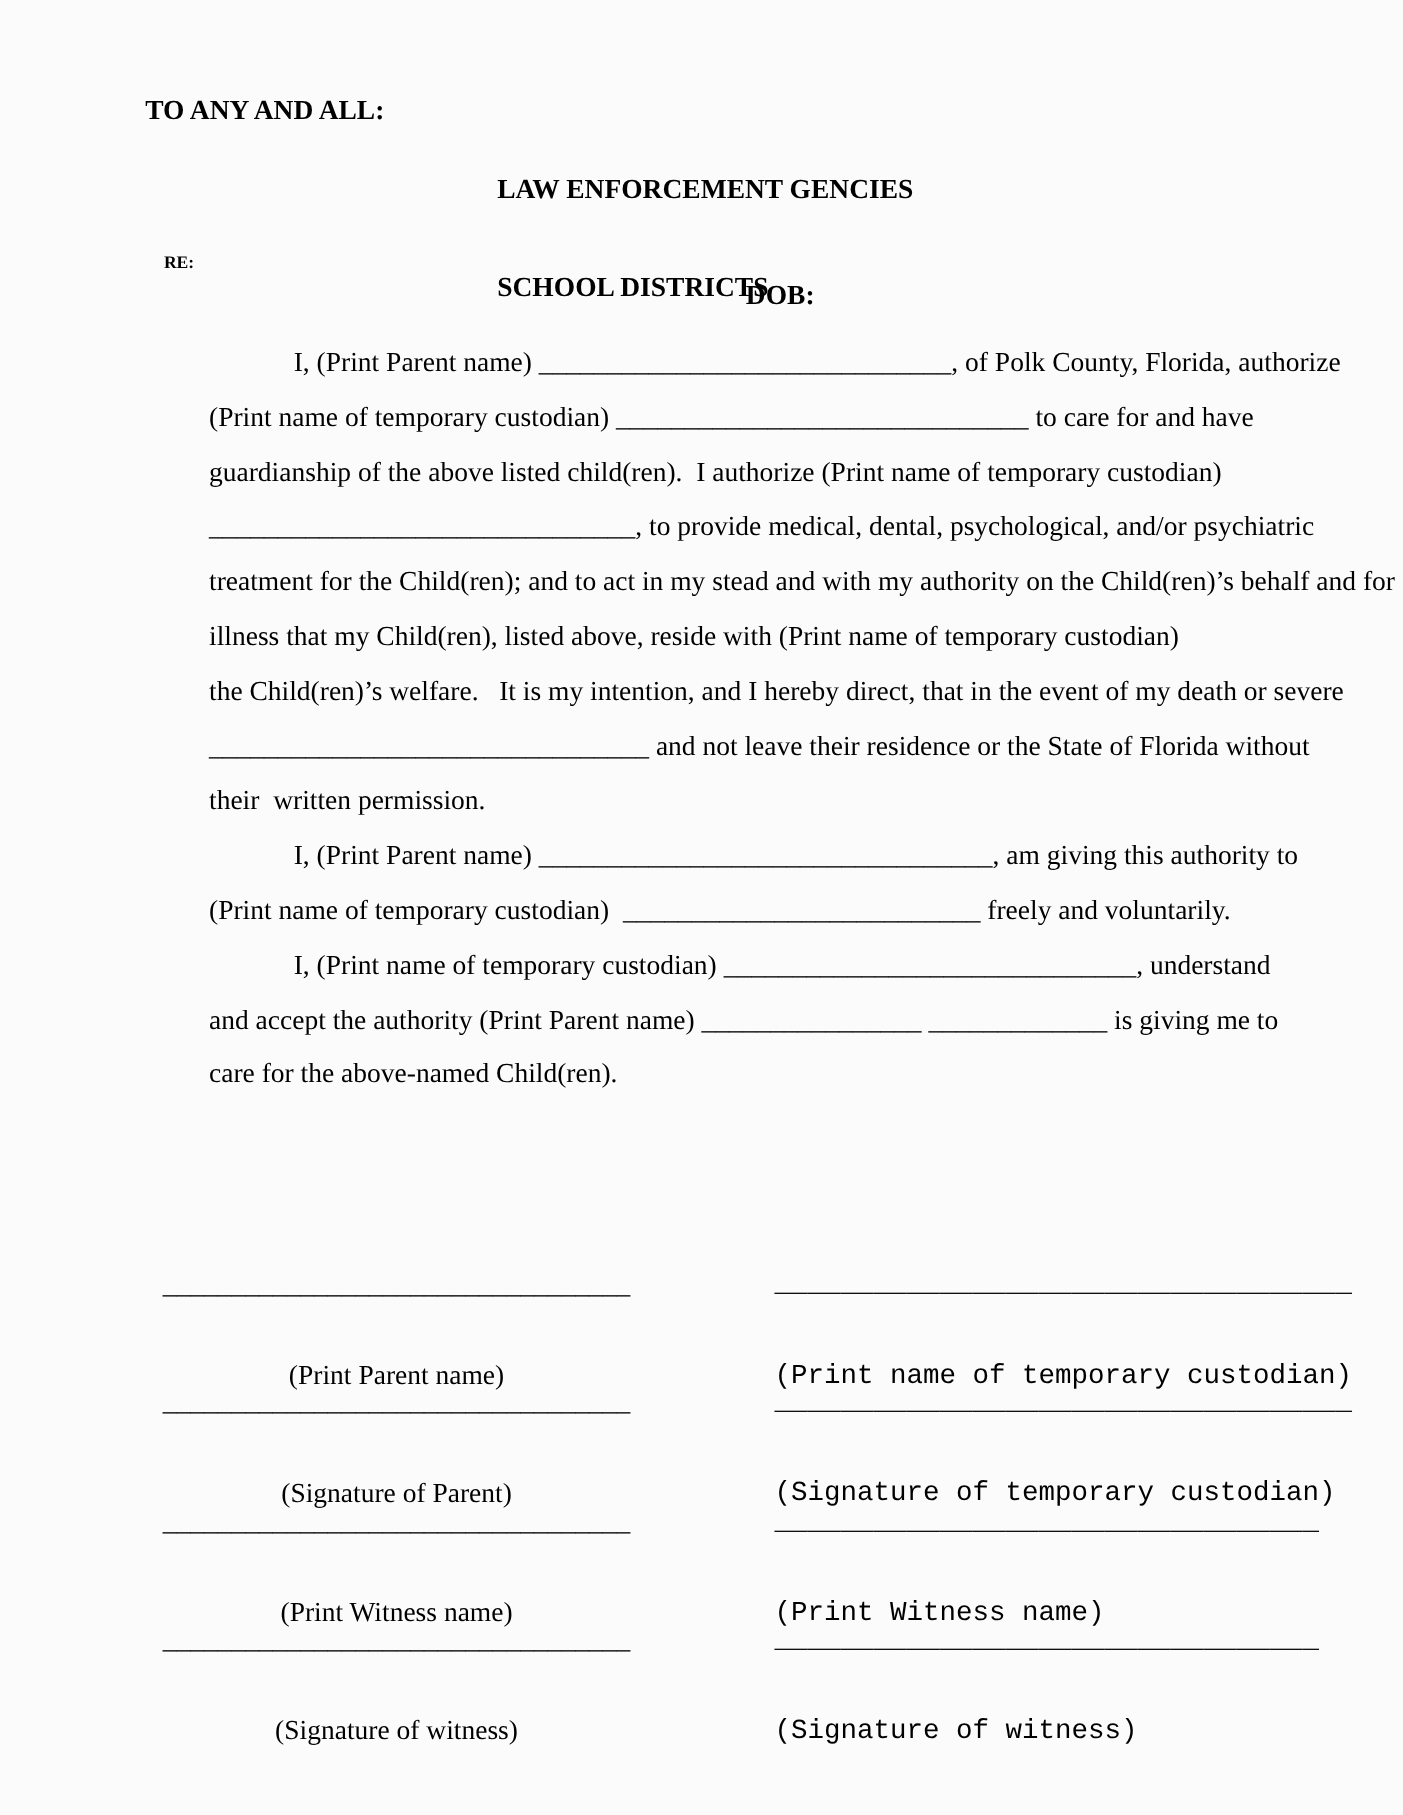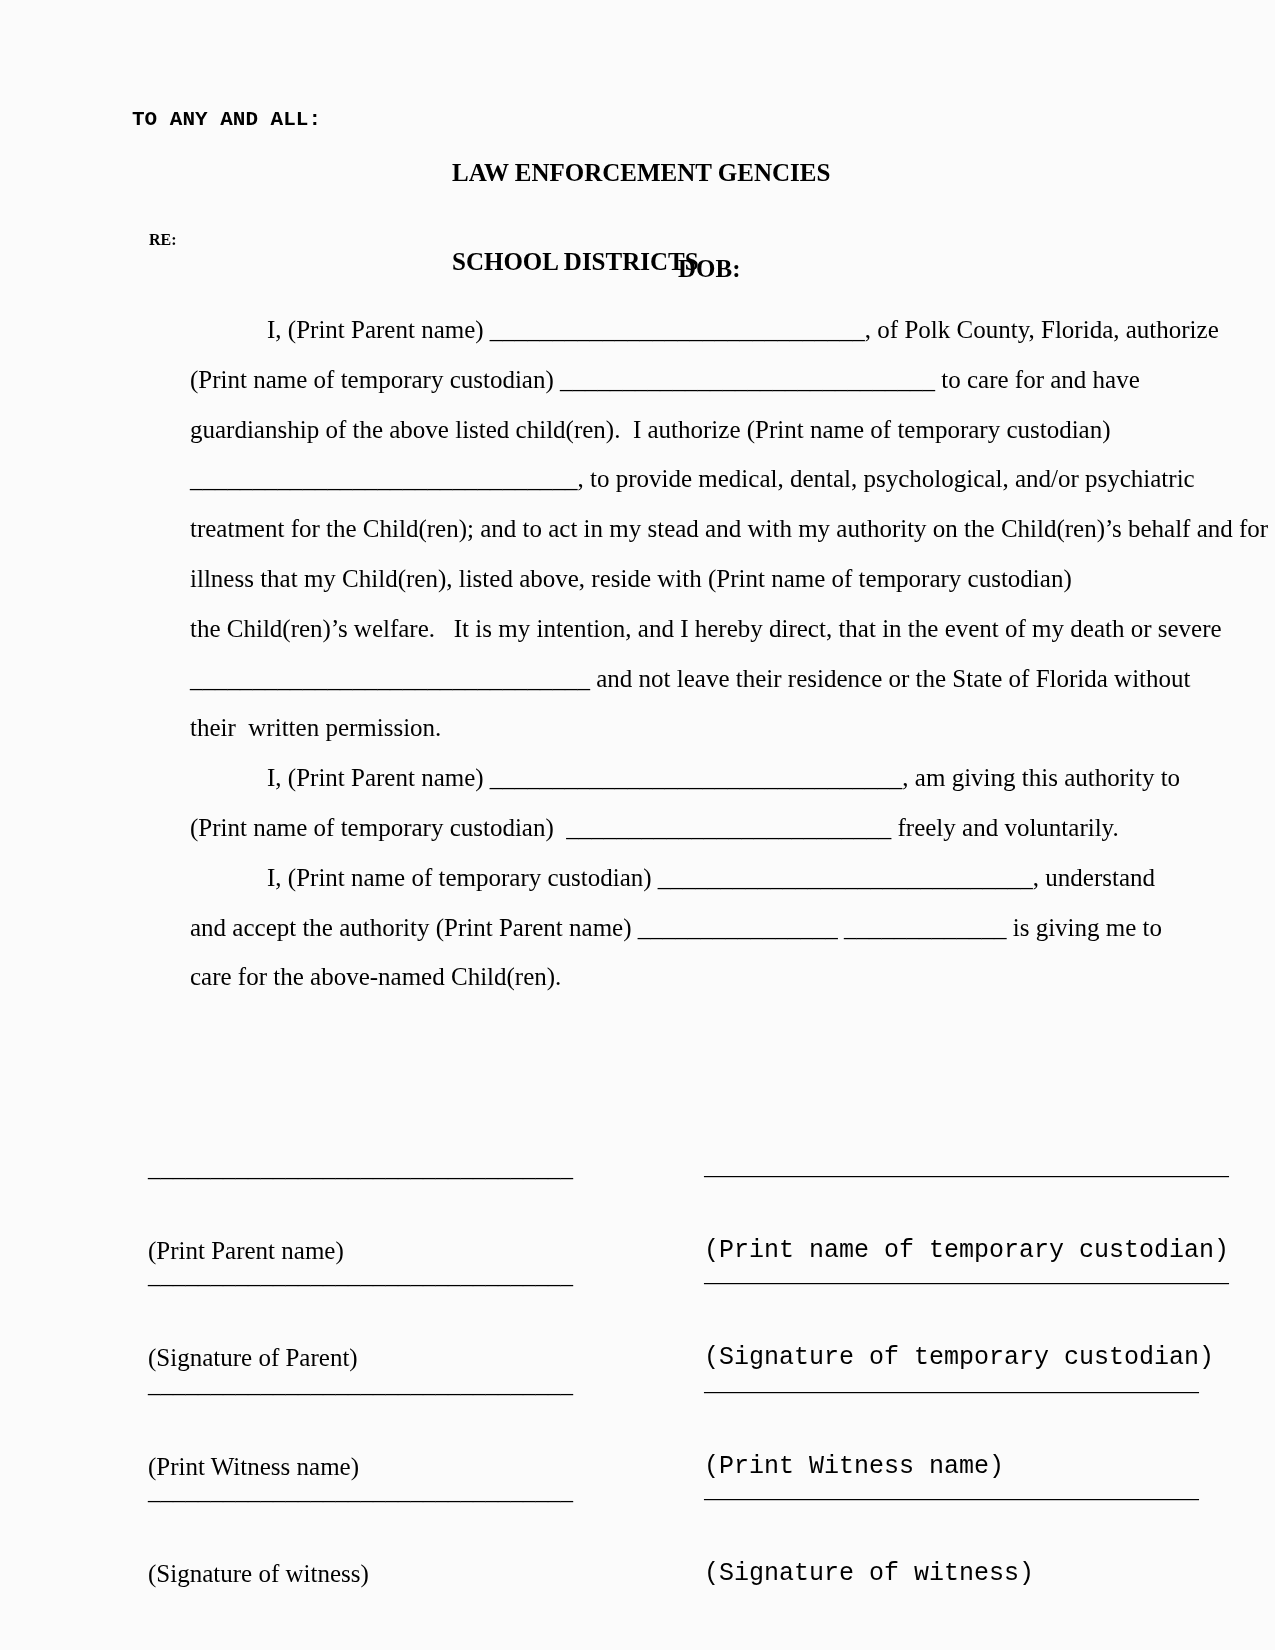--- a/index.html
+++ b/index.html
@@ -13,26 +13,25 @@
     height: 1650px;
     background: #fbfbfb;
     font-family: "Liberation Serif", "DejaVu Serif", serif;
     color: #000;
     overflow: hidden;
   }
 
   .addressee-label {
     position: absolute;
     left: 132px;
-    top: 105px;
-    font-size: 21px;
+    top: 86px;
+    font-size: 25px;
     font-weight: bold;
     line-height: 29.5px;
     white-space: pre;
-    font-family: Liberation Mono, monospace;
   }
   .agency-list {
     position: absolute;
     left: 452px;
     top: 99px;
     font-size: 25px;
     font-weight: bold;
     line-height: 29.5px;
     white-space: pre;
   }
@@ -79,21 +78,21 @@
   .sig-row.r2 { top: 1207px; }
   .sig-row.r3 { top: 1316px; }
   .sig-row.r4 { top: 1423px; }
   .sig-cell {
     position: absolute;
     top: 0;
     font-size: 25px;
     line-height: 27px;
     white-space: pre;
   }
-  .sig-cell.left  { left: 148px; }
+  .sig-cell.left  { left: 148px; text-align: center; }
   .sig-cell.right { left: 704px; font-family: Liberation Mono, monospace; }
   .sig-rule  { height: 27px; }
   .sig-label { margin-top: 2px; }
 </style>
 </head>
 <body>
 
 <div class="page">
 
   <div class="addressee-label">TO ANY AND ALL:</div>

